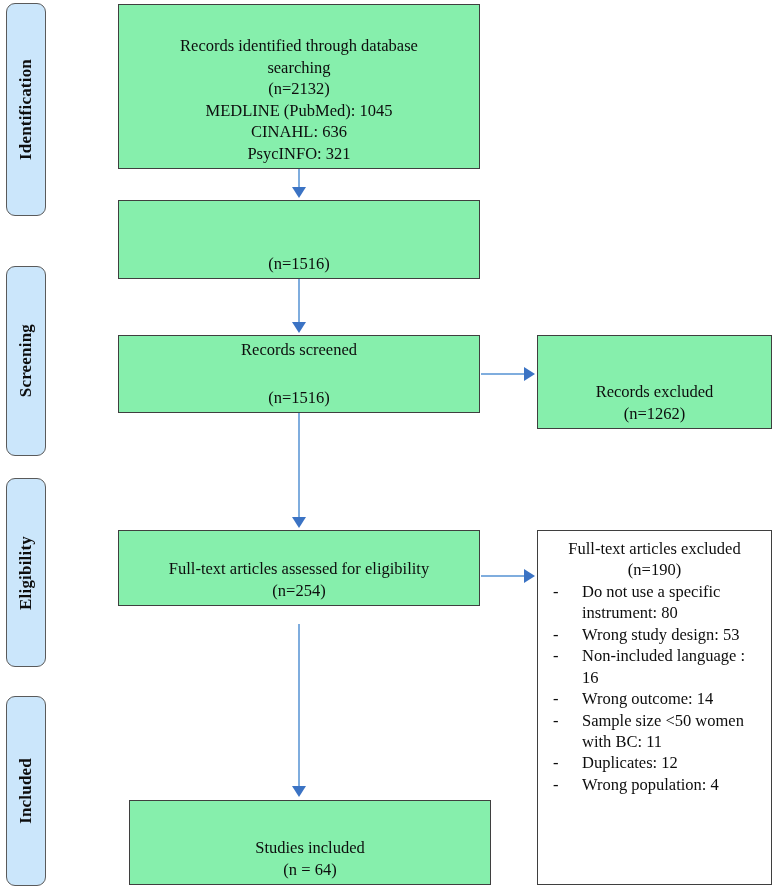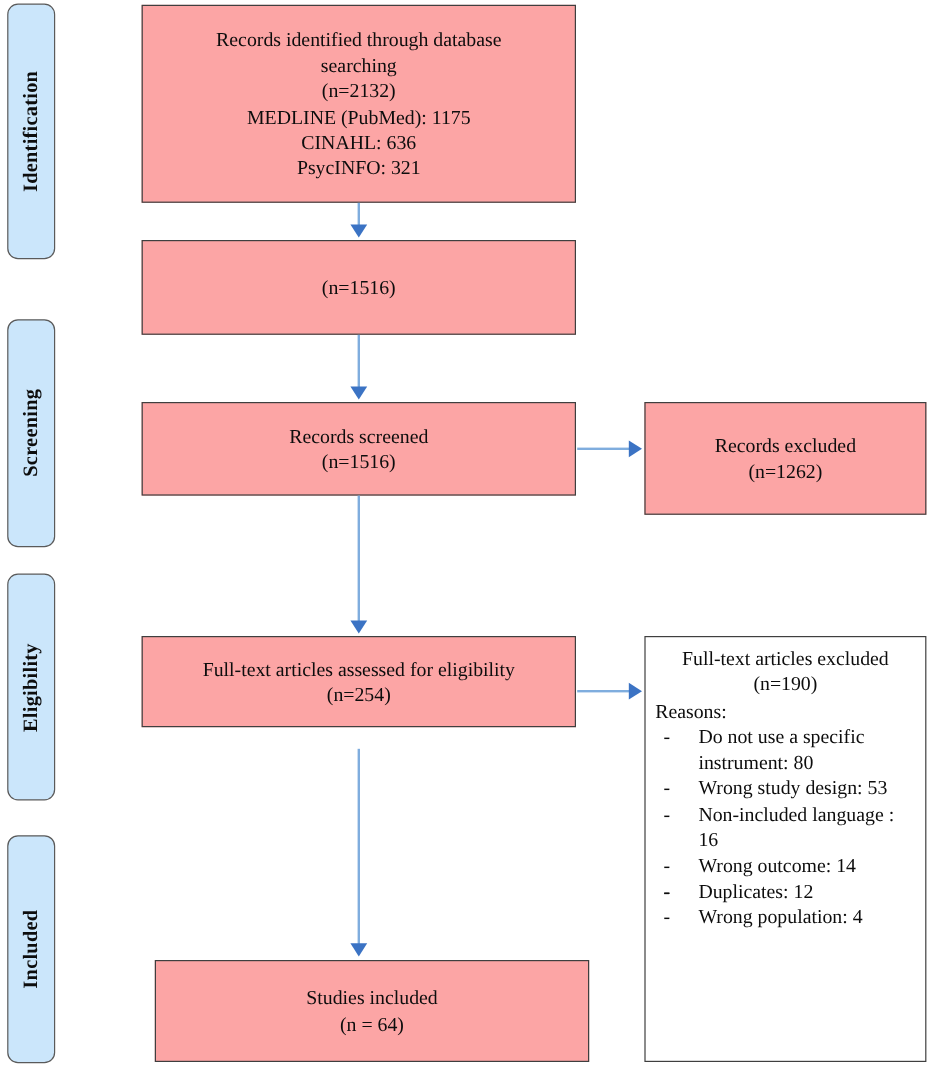--- a/index.html
+++ b/index.html
@@ -47,38 +47,38 @@
   }
 
   #pill-identification { top: 3px;   height: 213px; }
   #pill-screening      { top: 266px; height: 190px; }
   #pill-eligibility    { top: 478px; height: 189px; }
   #pill-included       { top: 696px; height: 190px; }
 
   
   .flow-box {
     position: absolute;
-    background: #fca5a5;
+    background: #86efac;
     border: 1.8px solid #3f3f3f;
     box-sizing: border-box;
     display: flex;
     flex-direction: column;
     align-items: center;
-    justify-content: center;
+    justify-content: flex-end;
     text-align: center;
     font-size: 16.5px;
     line-height: 1.30;
     padding: 4px 8px;
     font-family: Liberation Serif, serif;
   }
   .flow-box .line { display: block; white-space: nowrap; }
 
   #box-identified   { left: 118px; top: 4px;   width: 362px; height: 165px; }
   #box-duplicates   { left: 118px; top: 200px; width: 362px; height: 79px;  }
-  #box-screened     { left: 118px; top: 335px; width: 362px; height: 78px;  }
+  #box-screened     { left: 118px; top: 335px; width: 362px; height: 78px; gap: 26px;  }
   #box-rec-excluded { left: 537px; top: 335px; width: 235px; height: 94px;  }
   #box-fulltext     { left: 118px; top: 530px; width: 362px; height: 76px;  }
   #box-included     { left: 118px; top: 800px; width: 362px; height: 85px; margin-left: 11px;  }
 
   
   #box-ft-excluded {
     position: absolute;
     left: 537px;
     top: 530px;
     width: 235px;
@@ -178,21 +178,21 @@
     <span class="stage-label">Eligibility</span>
   </div>
   <div class="stage-pill" id="pill-included">
     <span class="stage-label">Included</span>
   </div>
 
   <div class="flow-box" id="box-identified">
     <span class="line">Records identified through database</span>
     <span class="line">searching</span>
     <span class="line">(n=2132)</span>
-    <span class="line">MEDLINE (PubMed): 1175</span>
+    <span class="line">MEDLINE (PubMed): 1045</span>
     <span class="line">CINAHL: 636</span>
     <span class="line">PsycINFO: 321</span>
   </div>
 
   <div class="v-line" id="conn1-line"></div>
   <div class="v-head" id="conn1-head"></div>
 
   <div class="flow-box" id="box-duplicates">
     <span class="line">(n=1516)</span>
   </div>
@@ -220,40 +220,40 @@
     <span class="line">Full-text articles assessed for eligibility</span>
     <span class="line">(n=254)</span>
   </div>
 
   <div class="h-line" id="connB-line"></div>
   <div class="h-head" id="connB-head"></div>
 
   <div id="box-ft-excluded">
     <span class="hdr">Full-text articles excluded</span>
     <span class="hdr">(n=190)</span>
-    <span class="reasons-label">Reasons:</span>
     <ul>
       <li>
         <span class="dash">-</span>
         <span>Do not use a specific instrument: 80</span>
       </li>
       <li>
         <span class="dash">-</span>
         <span>Wrong study design: 53</span>
       </li>
       <li>
         <span class="dash">-</span>
         <span>Non-included language : 16</span>
       </li>
       <li>
         <span class="dash">-</span>
         <span>Wrong outcome: 14</span>
       </li>
       <li>
         <span class="dash">-</span>
+        <span>Sample size &lt;50 women with BC: 11</span>
       </li>
       <li>
         <span class="dash">-</span>
         <span>Duplicates: 12</span>
       </li>
       <li>
         <span class="dash">-</span>
         <span>Wrong population: 4</span>
       </li>
     </ul>

